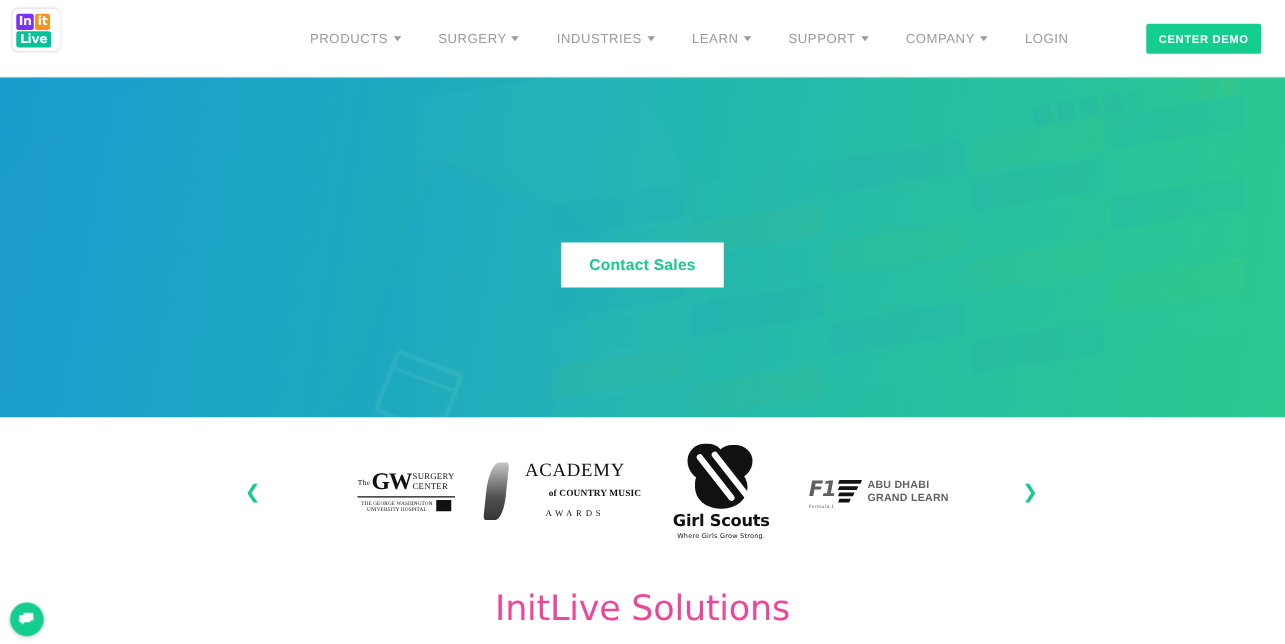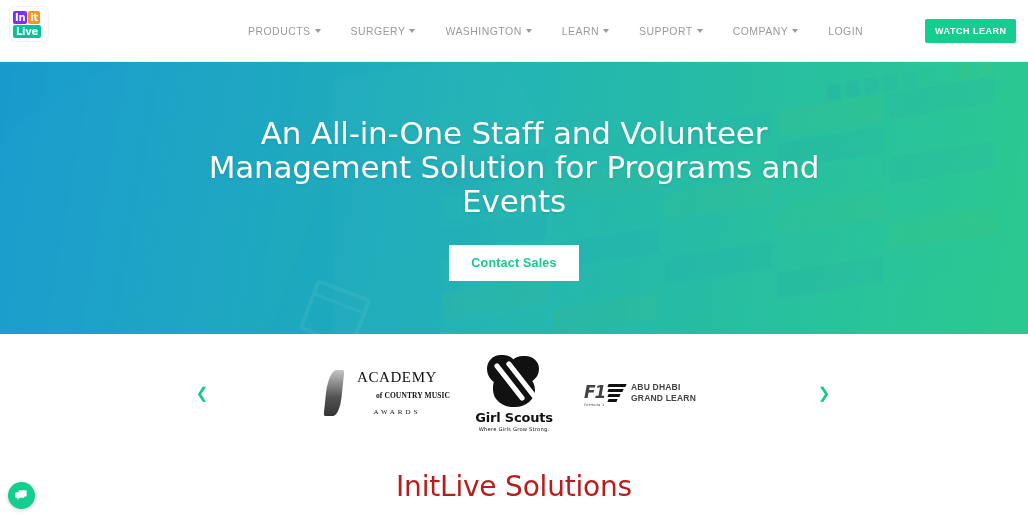--- a/index.html
+++ b/index.html
@@ -261,21 +261,21 @@
   .gs .b3 { left: 10px; top: 16px; width: 42px; height: 36px; border-radius: 45% 55% 50% 50%; }
   .gs .cut1, .gs .cut2 {
     position: absolute; background: #ffffff; transform: rotate(-38deg);
   }
   .gs .cut1 { left: 24px; top: 4px; width: 5px; height: 46px; border-radius: 3px; }
   .gs .cut2 { left: 36px; top: 2px; width: 5px; height: 46px; border-radius: 3px; }
   .gs .name { font-family: "DejaVu Sans", sans-serif; font-weight: bold; font-size: 13px; letter-spacing: -.2px; }
   .gs .tag { font-family: "DejaVu Sans", sans-serif; font-size: 5.2px; letter-spacing: .2px; margin-top: 1px; }
 
   
-  .f1 { display: flex; align-items: center; gap: 5px; color: #6d28d9; }
+  .f1 { display: flex; align-items: center; gap: 5px; color: #0f766e; }
   .f1 .mark { position: relative; width: 42px; height: 24px; }
   .f1 .mark .ff {
     position: absolute; left: 0; top: 1px;
     font-family: "DejaVu Sans", sans-serif;
     font-weight: bold; font-style: italic; font-size: 17px;
     letter-spacing: -1px;
   }
   .f1 .mark .speed { position: absolute; right: 0; top: 3px; display: flex; flex-direction: column; gap: 2px; }
   .f1 .mark .speed i { display: block; height: 3px; background: #111; transform: skewX(-22deg); }
   .f1 .mark .sub { position: absolute; left: 0; bottom: -2px; font-size: 3.6px; letter-spacing: .3px; font-family: "DejaVu Sans", sans-serif; }
@@ -284,21 +284,21 @@
   
   .solutions {
     background: #ffffff;
     text-align: center;
     padding-top: 18px;
   }
   .solutions h2 {
     font-family: "DejaVu Sans", sans-serif;
     font-weight: 400;
     font-size: 28px;
-    color: #b91c1c;
+    color: #ec4899;
     letter-spacing: -.2px;
   }
   .solutions p {
     margin-top: 22px;
     font-family: "DejaVu Sans", sans-serif;
     font-size: 11.5px;
     color: #7b7b7b;
     letter-spacing: -.1px;
   }
 
@@ -332,39 +332,39 @@
   <div class="navlinks">
     <div class="navitem">
       <span>PRODUCTS</span>
       <span class="caret"></span>
     </div>
     <div class="navitem">
       <span>SURGERY</span>
       <span class="caret"></span>
     </div>
     <div class="navitem">
-      <span>WASHINGTON</span>
+      <span>INDUSTRIES</span>
       <span class="caret"></span>
     </div>
     <div class="navitem">
       <span>LEARN</span>
       <span class="caret"></span>
     </div>
     <div class="navitem">
       <span>SUPPORT</span>
       <span class="caret"></span>
     </div>
     <div class="navitem">
       <span>COMPANY</span>
       <span class="caret"></span>
     </div>
     <div class="navitem">
       <span>LOGIN</span>
     </div>
-    <button class="watch-demo">WATCH LEARN</button>
+    <button class="watch-demo">CENTER DEMO</button>
   </div>
 </div>
 
 <div class="hero">
 
   <div class="hero-art">
     <div class="hand"></div>
 
     <div class="phone">
       <div class="cal"></div>
@@ -415,31 +415,50 @@
         <i style="background:#7cc24a"></i>
         <i style="background:#3ac3a9"></i>
         <i style="background:#2d8fc9"></i>
         <i style="background:#3ac3a9"></i>
     </div>
 
     <div class="hero-tint"></div>
   </div>
 
   <div class="hero-inner">
-    <h1 class="hero-title">An All-in-One Staff and Volunteer Management Solution for Programs and Events</h1>
     <button class="contact-sales">Contact Sales</button>
   </div>
 </div>
 
 <div class="clients">
 
   <div class="carousel-arrow arrow-prev">❮</div>
 
   <div class="logo-track">
 
+    <div class="logo-cell">
+      <div class="gw">
+        <div class="r1">
+          <span class="the">The</span>
+          <span class="gwbig">GW</span>
+          <span class="sc">
+            <span>SURGERY</span><br>
+            <span>CENTER</span>
+          </span>
+        </div>
+        <div class="rule"></div>
+        <div class="sub">
+          <span>
+            <span>THE GEORGE WASHINGTON</span><br>
+            <span>UNIVERSITY HOSPITAL</span>
+          </span>
+          <span class="bar"></span>
+        </div>
+      </div>
+    </div>
 
 
     <div class="logo-cell">
       <div class="acm">
         <span class="plume"></span>
         <span class="txt">
           <span class="a1">ACADEMY</span><br>
           <span class="a2">of COUNTRY MUSIC</span><br>
           <span class="a3">AWARDS</span>
         </span>

